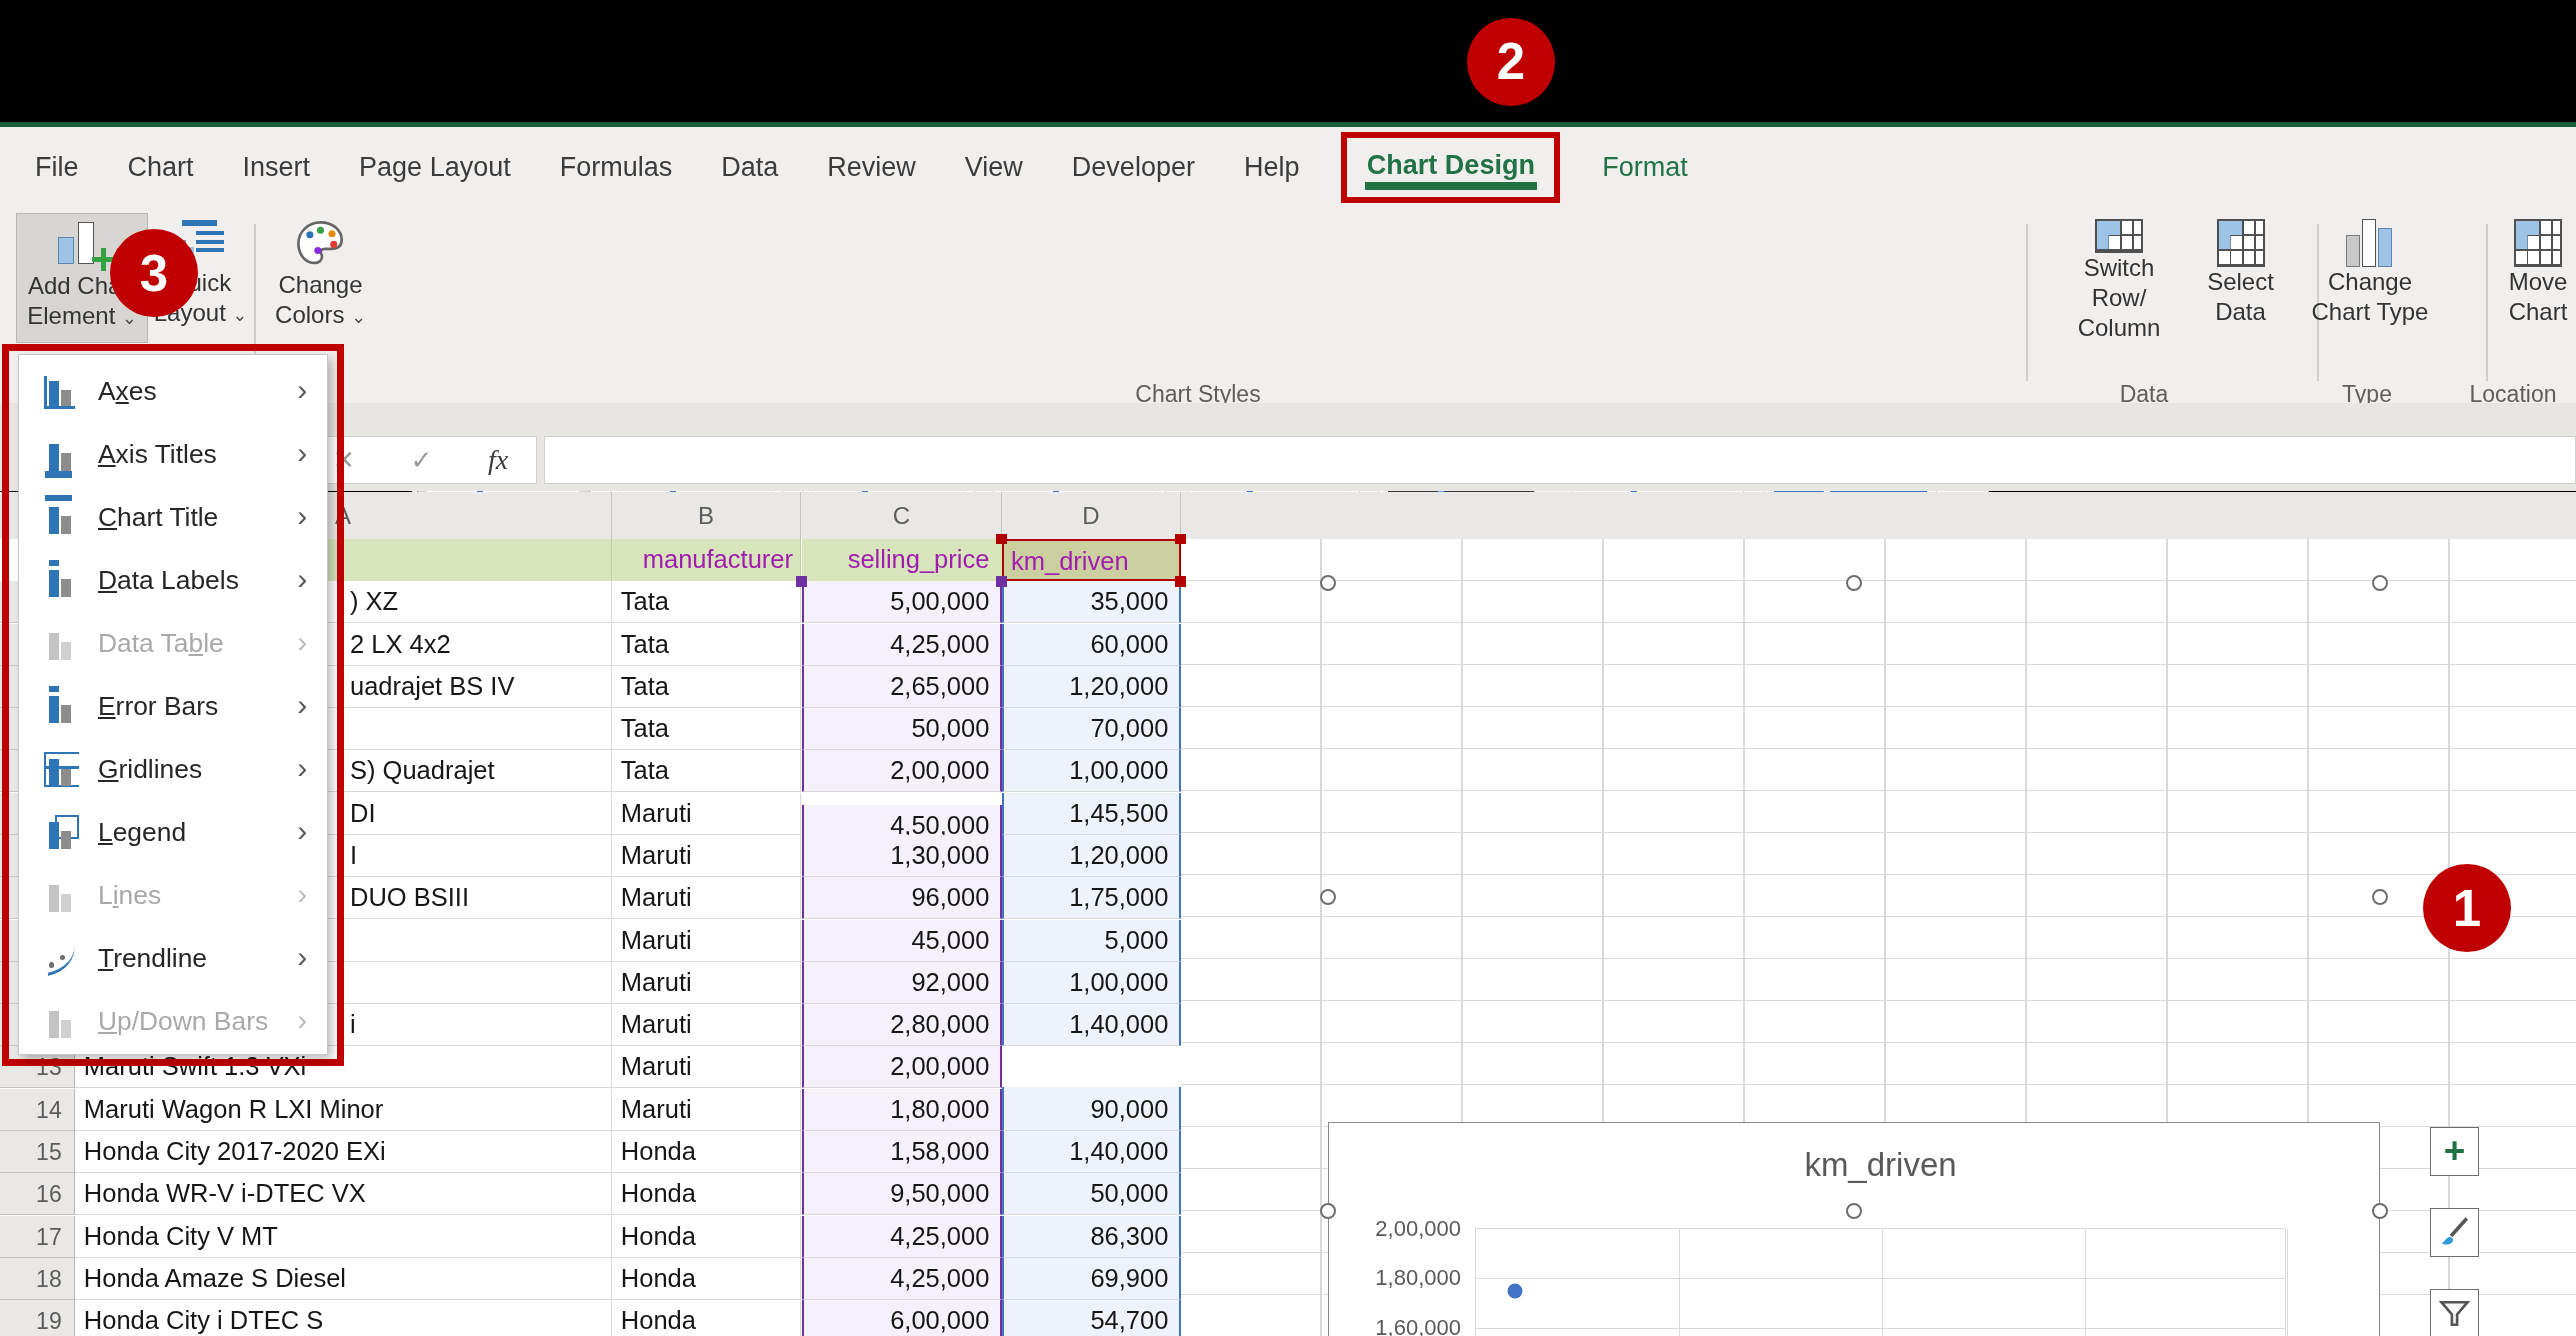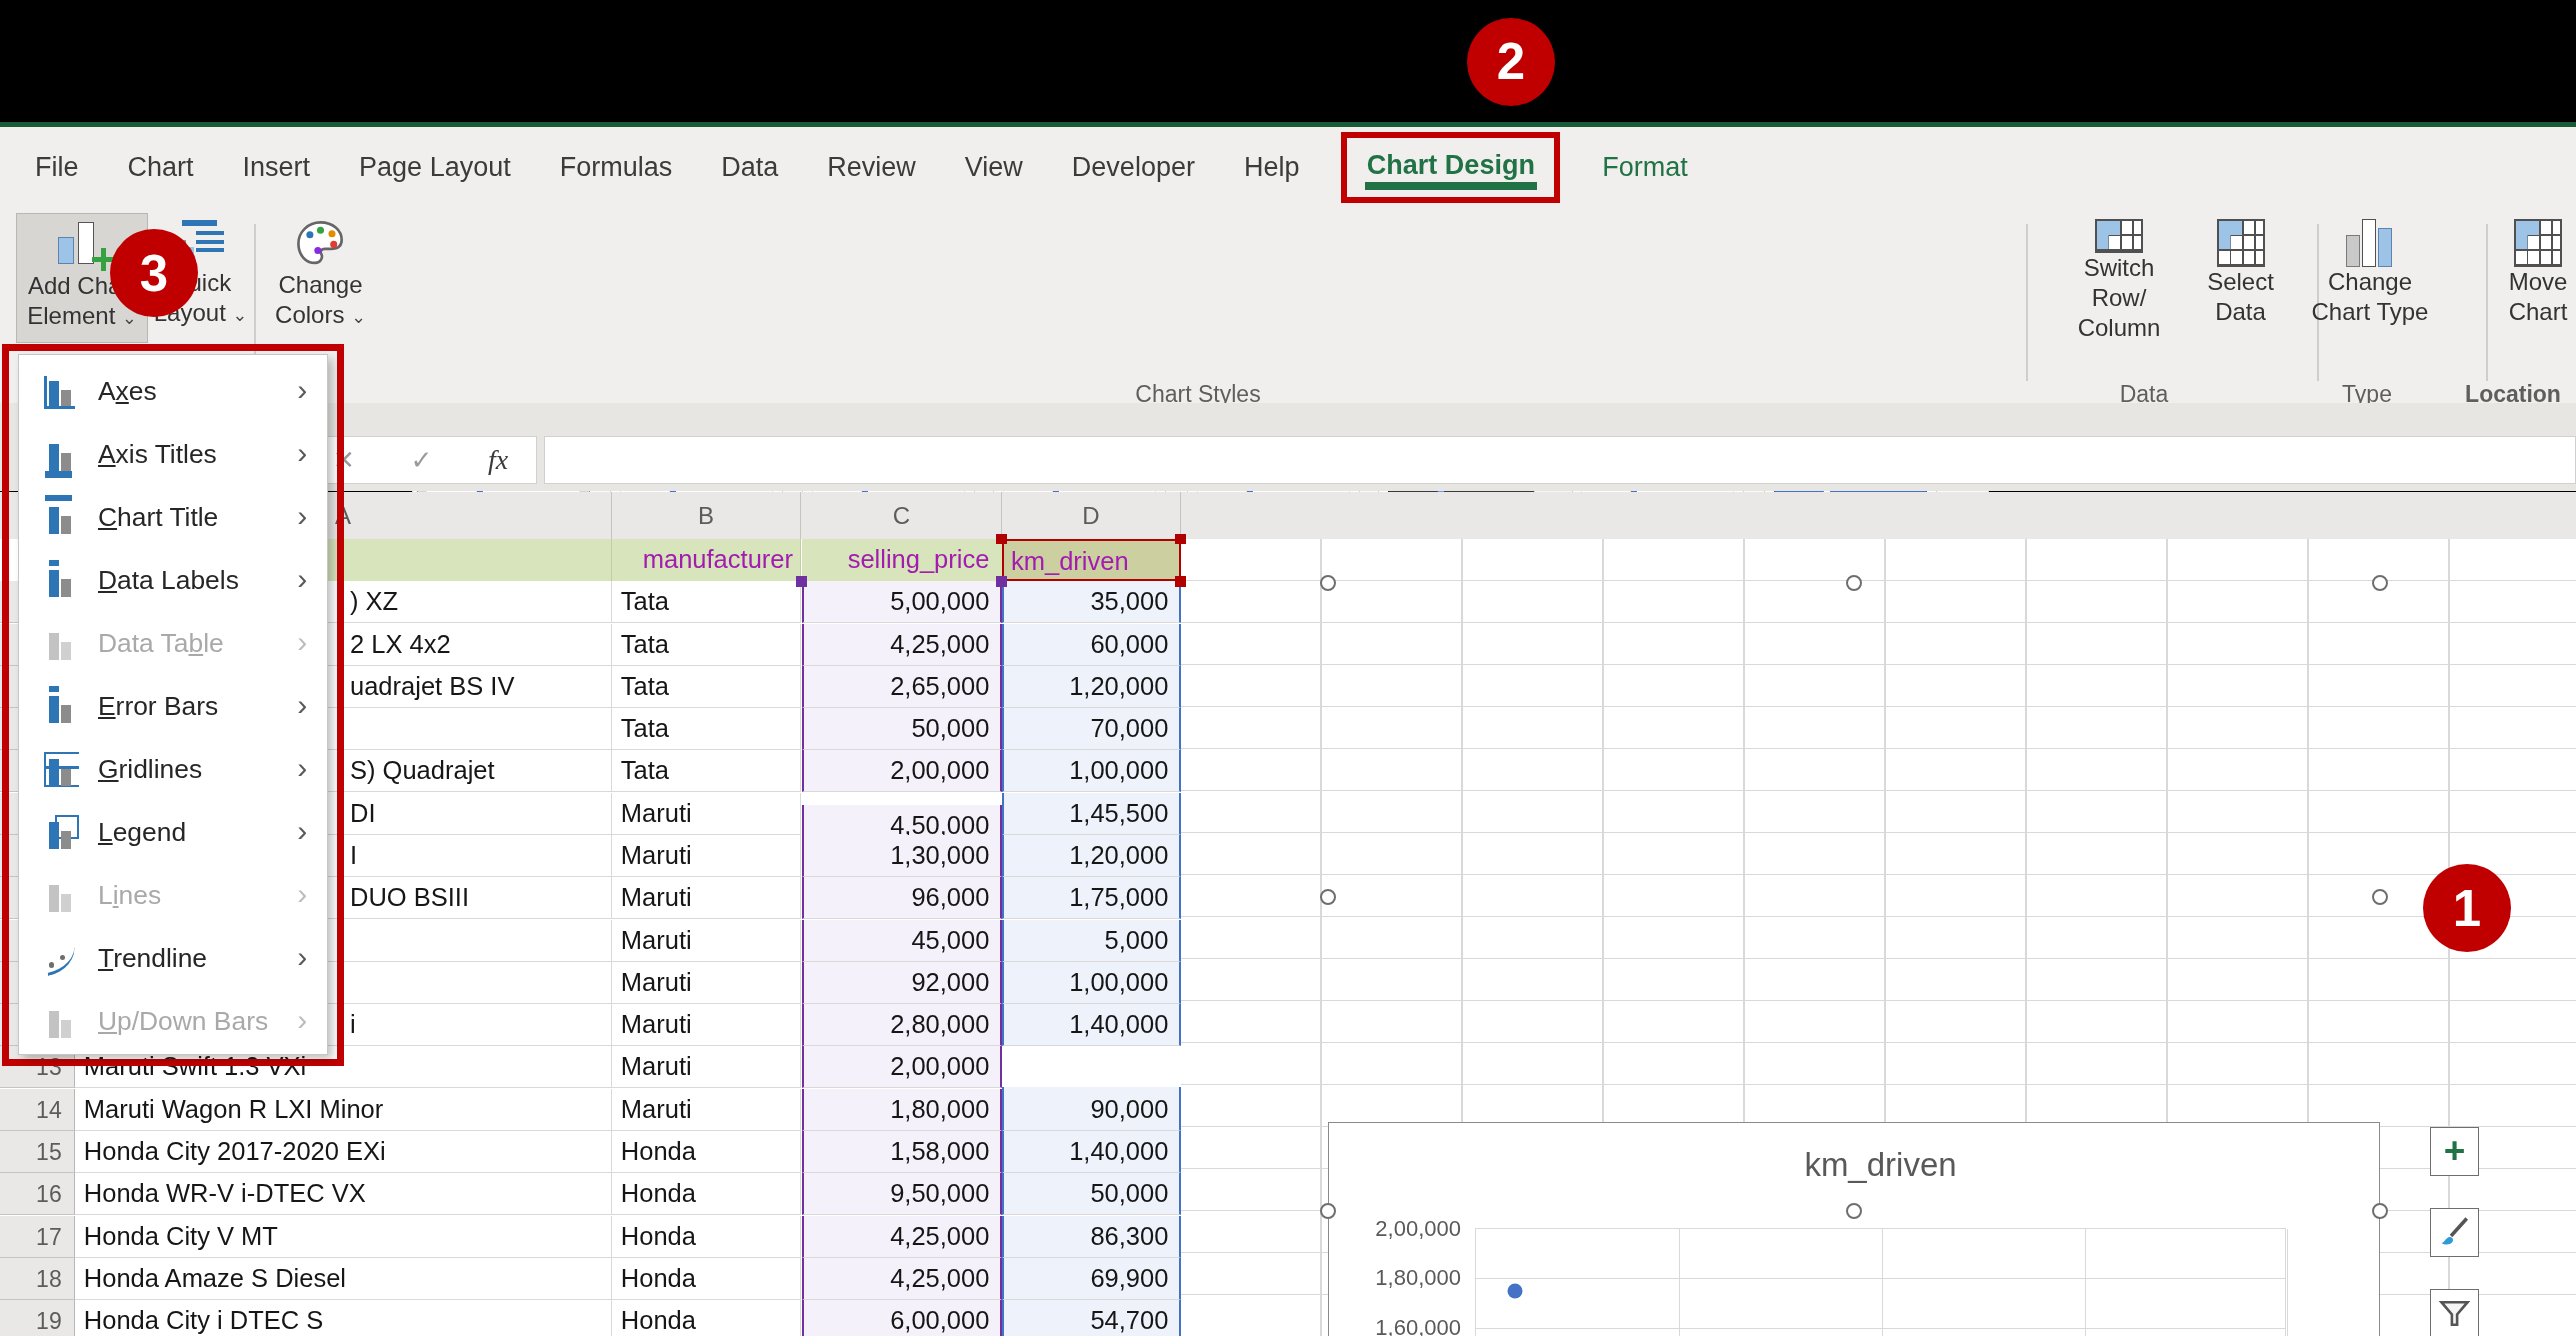--- a/index.html
+++ b/index.html
@@ -283,21 +283,21 @@
         </div>
       <span class="lbl"><span>Change</span><br><span>Chart Type</span></span>
     </div>
     <div class="grouplbl" style="left:2367px;">Type</div>
 
     <div class="vsep" style="left:2486px;"></div>
     <div class="rbtn" style="left:2500px;width:76px;">
       <div class="icongrid" style="margin-top:5.3px;"></div>
       <span class="lbl"><span>Move</span><br><span>Chart</span></span>
     </div>
-    <div class="grouplbl" style="left:2513px;font-weight:bold;">Location</div>
+    <div class="grouplbl" style="left:2513px;">Location</div>
   </div>
 
   <div class="abs" id="fbar">
     <div id="ficons">
       <span id="fx-cancel">✕</span>
       <span id="fx-enter">✓</span>
       <span id="fx-fx">fx</span>
     </div>
     <div id="finput"></div>
   </div>

